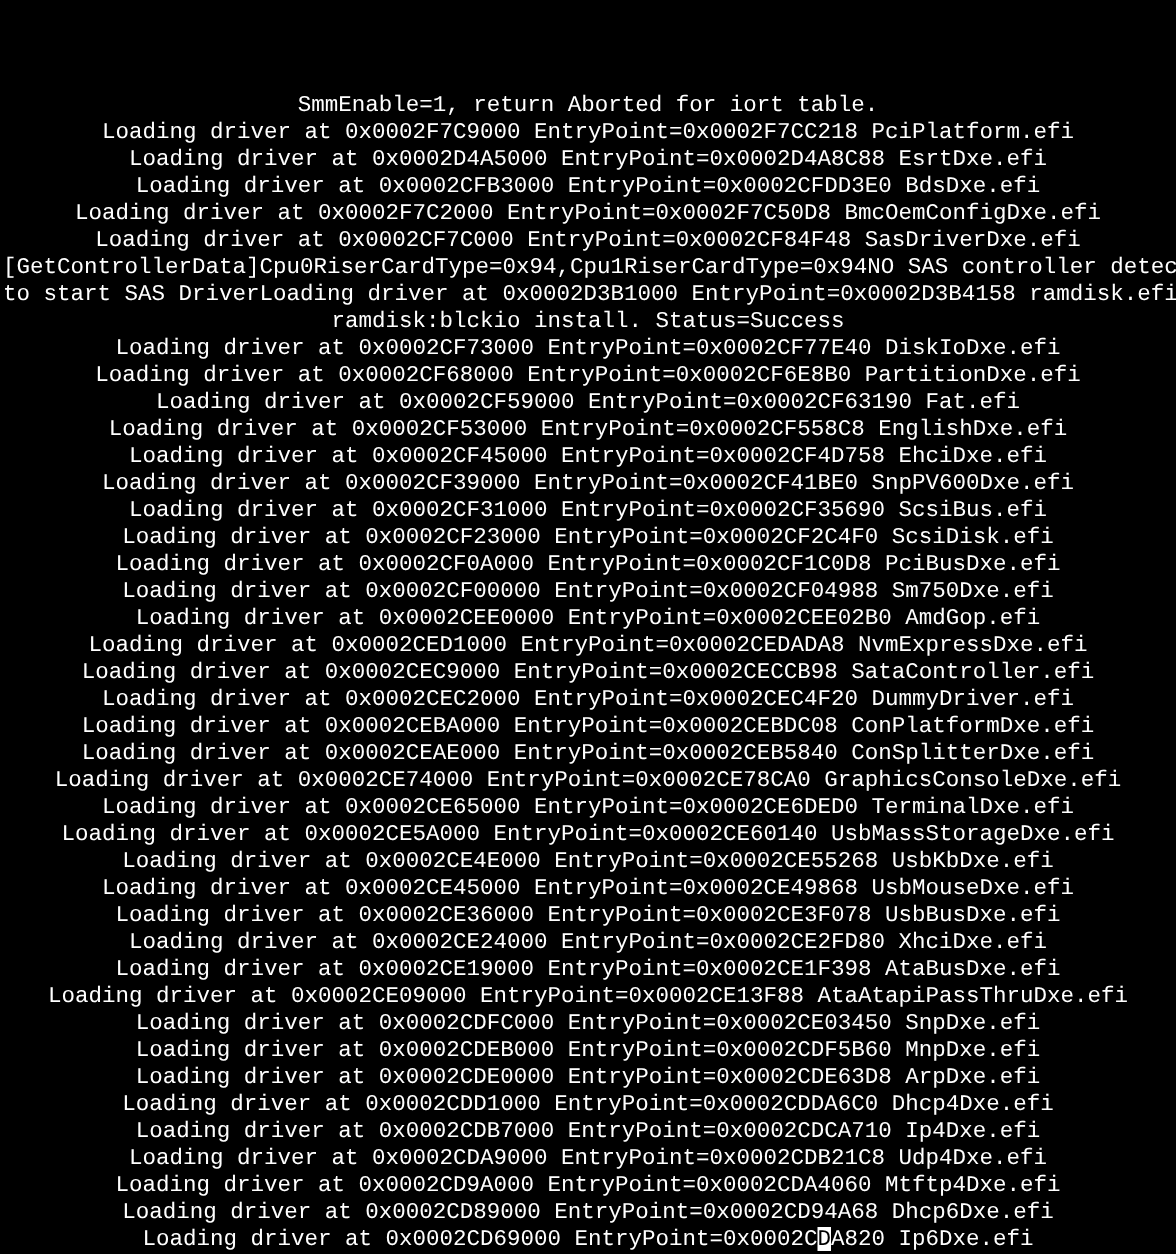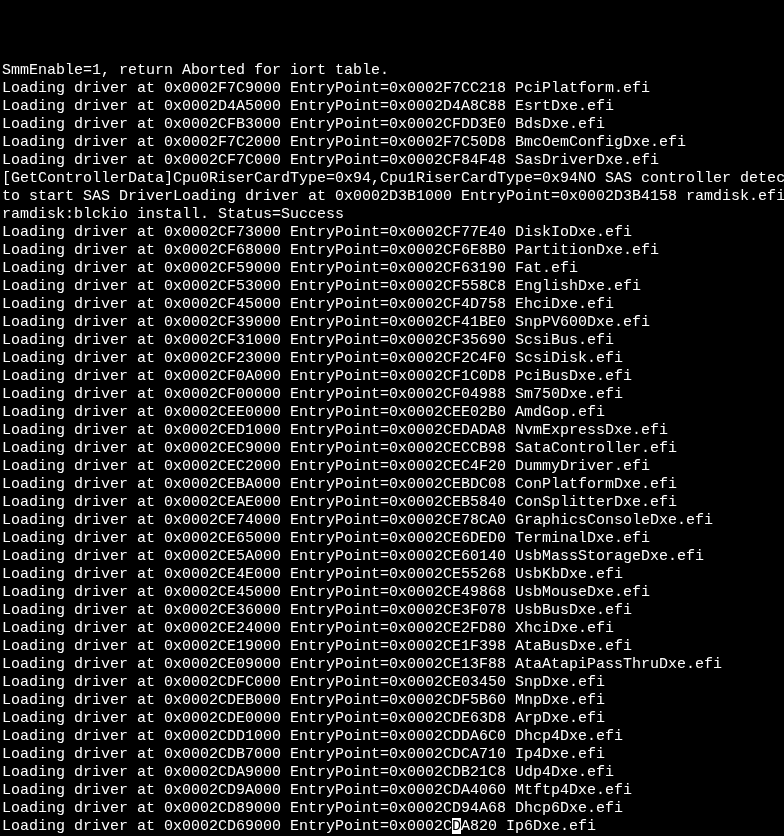--- a/index.html
+++ b/index.html
@@ -18,20 +18,21 @@
       overflow: hidden;
       white-space: pre;
       padding: 0;
     }
     #terminal {
       padding: 0 2px;
     }
     .line {
       display: block;
       height: 18px;
+      text-align: center;
     }
     .cursor-line {
       position: relative;
     }
     .cursor {
       position: absolute;
       background: #fff;
       color: #000;
       display: inline-block;
       width: 9px;

